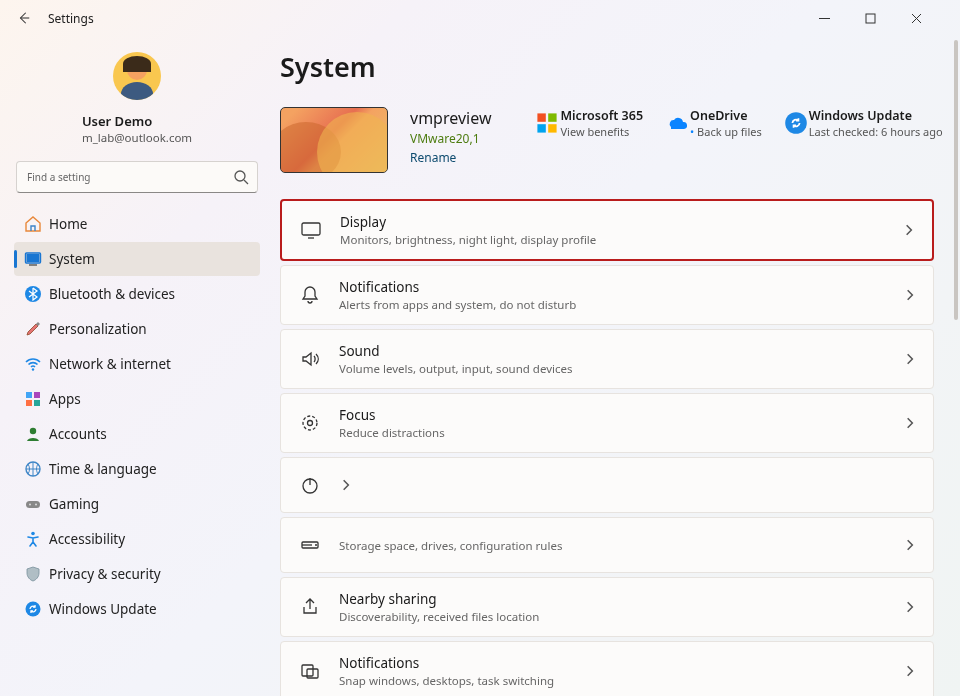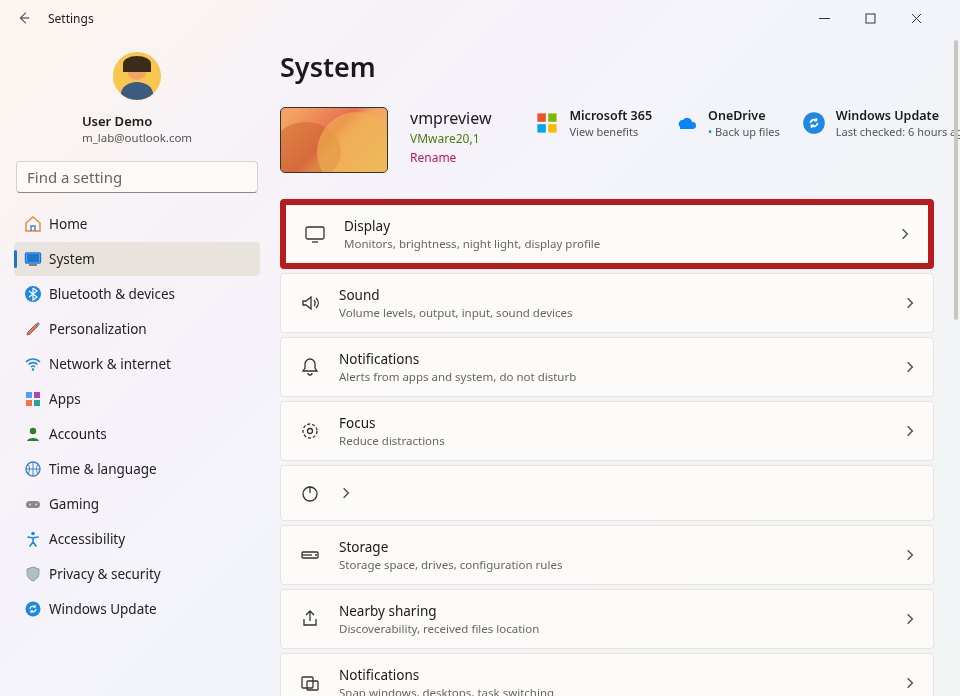--- a/index.html
+++ b/index.html
@@ -23,52 +23,52 @@
   .sidebar { width:268px; padding:12px 8px 0 14px; flex-shrink:0; }
   .profile { display:flex; align-items:center; gap:12px; padding:4px 4px 14px 4px;flex-direction:column; }
   .avatar { width:48px; height:48px; border-radius:50%; background:#f9c74f; position:relative; overflow:hidden; flex-shrink:0; }
   .avatar::before { content:""; position:absolute; top:8px; left:14px; width:20px; height:20px; border-radius:50%; background:#f4a261; }
   .avatar::after { content:""; position:absolute; bottom:-6px; left:8px; width:32px; height:24px; border-radius:50% 50% 0 0; background:#3d5a80; }
   .avatar .hair { position:absolute; top:4px; left:10px; width:28px; height:16px; border-radius:50% 50% 0 0; background:#3b2b1a; z-index:2;}
   .profile .un { font-size:13px; font-weight:600; color:#1a1a1a; }
   .profile .em { font-size:11.5px; color:#555;text-align:center; }
 
   .search { display:flex; align-items:center; border:1px solid #d6d2cf; background:#fcfaf8; border-bottom:1.5px solid #8a8886; border-radius:4px; height:32px; padding:0 8px 0 10px; margin:2px 2px 14px 2px; }
-  .search input { flex:1; border:0; background:transparent; outline:0; font-size:15px; color:#333; }
+  .search input { flex:1; border:0; background:transparent; outline:0; font-size:10px; color:#333; }
   .search input::placeholder { color:#666; }
   .search .sicon { width:16px; height:16px; color:#555; }
 
   .nav { list-style:none; }
   .nav li { display:flex; align-items:center; gap:7px; height:34px; border-radius:4px; padding:0 10px; margin:0 0 1px 0; cursor:default; position:relative; }
   .nav li.sel { background:#e9e3de; }
   .nav li.sel::before { content:""; position:absolute; left:0; top:8px; bottom:8px; width:3px; border-radius:2px; background:#1976d2; }
   .nav .icn { width:18px; height:18px; display:flex; align-items:center; justify-content:center; flex-shrink:0; }
   .nav .lbl { font-size:13.5px; color:#222; }
 
   
   .main { flex:1; padding:8px 26px 0 12px; overflow:hidden; position:relative; }
   .h1 { font-size:27px; font-weight:600; color:#1a1a1a; margin:4px 0 22px 0; }
 
   .sysinfo { display:flex; align-items:flex-start; gap:22px; margin-bottom:26px; flex-wrap:nowrap; }
   .thumb { width:108px; height:66px; border-radius:5px; border:1.5px solid #333; background:linear-gradient(135deg,#f4a261 10%,#e76f51 45%,#f4a261 55%,#e9c46a 100%); flex-shrink:0; position:relative; overflow:hidden;}
   .thumb::before{content:"";position:absolute;left:-10px;bottom:-10px;width:70px;height:60px;border-radius:50%;background:rgba(200,100,40,.5);}
   .thumb::after{content:"";position:absolute;right:-10px;bottom:-20px;width:80px;height:80px;border-radius:50%;background:rgba(240,180,80,.6);}
   .pc .nm { font-size:16px; font-weight:400; color:#1a1a1a; }
   .pc .md { font-size:12px; color:#4d7c0f; margin-top:1px;}
-  .pc .rn { font-size:12px; color:#be185d; margin-top:2px; cursor:pointer;}
-  .svc { display:flex; align-items:center; gap:10px; }
+  .pc .rn { font-size:12px; color:#0c4a6e; margin-top:2px; cursor:pointer;}
+  .svc { display:flex; align-items:center; gap:1px; }
   .svc .sicn { width:24px; height:24px; flex-shrink:0; display:flex;align-items:center;justify-content:center;}
   .svc .st { font-size:12.5px; font-weight:600; color:#1a1a1a; white-space:nowrap;}
   .svc .ss { font-size:11px; color:#555; white-space:nowrap;}
   .svc .ss.dot::before{content:"• ";color:#0a84ff;}
   .sysinfo .grow{flex:1;}
 
   .cards { display:flex; flex-direction:column; gap:4px; }
   .card { display:flex; align-items:center; gap:18px; background:#fcfbfa; border:1px solid #e7e3df; border-radius:4px; padding:12px 16px 12px 18px; min-height:56px; }
-  .card.hl { border:6px solid #b91c1c; }
+  .card.hl { border:2px solid #b91c1c; }
   .card .cicn { width:22px; height:22px; color:#333; display:flex;align-items:center;justify-content:center; flex-shrink:0;}
   .card .ctxt { flex:1; }
   .card .ct { font-size:13.5px; color:#1a1a1a; }
   .card .cs { font-size:11.5px; color:#666; margin-top:1px;}
   .card .chv { width:14px; height:14px; color:#555; }
 
   
   .scrollbar { position:absolute; right:2px; top:4px; width:4px; height:280px; background:#c9c5c1; border-radius:2px;}
 
   svg { display:block; }
@@ -308,44 +308,44 @@
         <span class="chv">
             <svg viewBox="0 0 12 12">
               <path d="M4 2l4 4-4 4" fill="none" stroke="currentColor" stroke-width="1.3"></path>
             </svg>
           </span>
       </div>
 
       <div class="card">
         <span class="cicn">
             <svg viewBox="0 0 22 22">
+              <path d="M11 3a5 5 0 00-5 5v4l-2 3h14l-2-3V8a5 5 0 00-5-5zM9 17a2 2 0 004 0" fill="none" stroke="currentColor" stroke-width="1.3"></path>
+            </svg>
+          </span>
+        <div class="ctxt">
+          <div class="ct">Notifications</div>
+          <div class="cs">Alerts from apps and system, do not disturb</div>
+        </div>
+        <span class="chv">
+            <svg viewBox="0 0 12 12">
+              <path d="M4 2l4 4-4 4" fill="none" stroke="currentColor" stroke-width="1.3"></path>
+            </svg>
+          </span>
+      </div>
+
+      <div class="card">
+        <span class="cicn">
+            <svg viewBox="0 0 22 22">
               <path d="M4 9v4h3l5 4V5L7 9z" fill="none" stroke="currentColor" stroke-width="1.3"></path>
               <path d="M15 8c1.5 1.5 1.5 4.5 0 6M17 6c3 3 3 7 0 10" fill="none" stroke="currentColor" stroke-width="1.3"></path>
             </svg>
           </span>
         <div class="ctxt">
           <div class="ct">Sound</div>
           <div class="cs">Volume levels, output, input, sound devices</div>
-        </div>
-        <span class="chv">
-            <svg viewBox="0 0 12 12">
-              <path d="M4 2l4 4-4 4" fill="none" stroke="currentColor" stroke-width="1.3"></path>
-            </svg>
-          </span>
-      </div>
-
-      <div class="card">
-        <span class="cicn">
-            <svg viewBox="0 0 22 22">
-              <path d="M11 3a5 5 0 00-5 5v4l-2 3h14l-2-3V8a5 5 0 00-5-5zM9 17a2 2 0 004 0" fill="none" stroke="currentColor" stroke-width="1.3"></path>
-            </svg>
-          </span>
-        <div class="ctxt">
-          <div class="ct">Notifications</div>
-          <div class="cs">Alerts from apps and system, do not disturb</div>
         </div>
         <span class="chv">
             <svg viewBox="0 0 12 12">
               <path d="M4 2l4 4-4 4" fill="none" stroke="currentColor" stroke-width="1.3"></path>
             </svg>
           </span>
       </div>
 
       <div class="card">
         <span class="cicn">
@@ -381,21 +381,20 @@
 
       <div class="card">
         <span class="cicn">
             <svg viewBox="0 0 22 22">
               <rect x="3" y="8" width="16" height="6" rx="1" fill="none" stroke="currentColor" stroke-width="1.3"></rect>
               <circle cx="17" cy="11" r="1" fill="currentColor"></circle>
               <path d="M3 11h10" stroke="currentColor" stroke-width="1.3"></path>
             </svg>
           </span>
         <div class="ctxt">
-          <div class="ct">Storage</div>
           <div class="cs">Storage space, drives, configuration rules</div>
         </div>
         <span class="chv">
             <svg viewBox="0 0 12 12">
               <path d="M4 2l4 4-4 4" fill="none" stroke="currentColor" stroke-width="1.3"></path>
             </svg>
           </span>
       </div>
 
       <div class="card">

